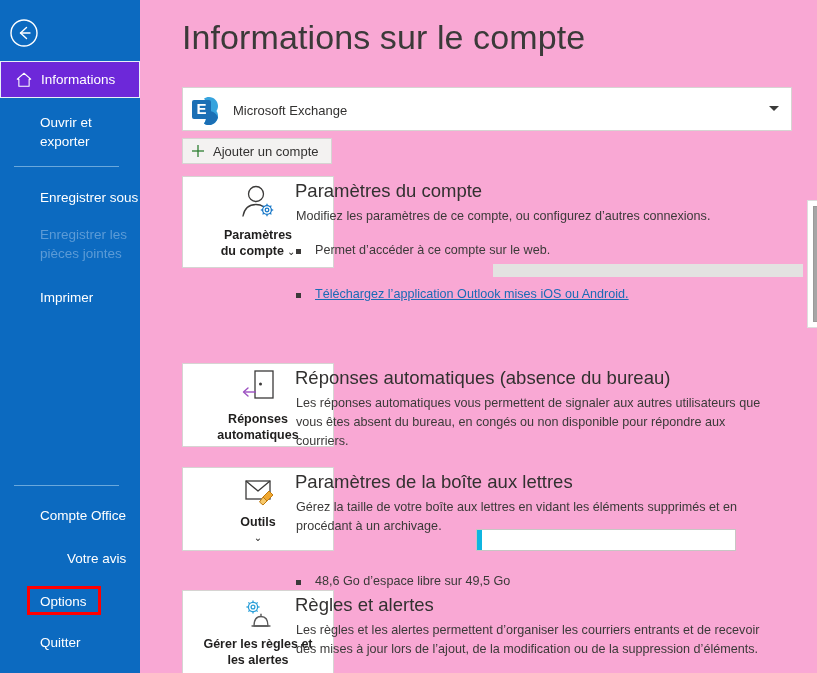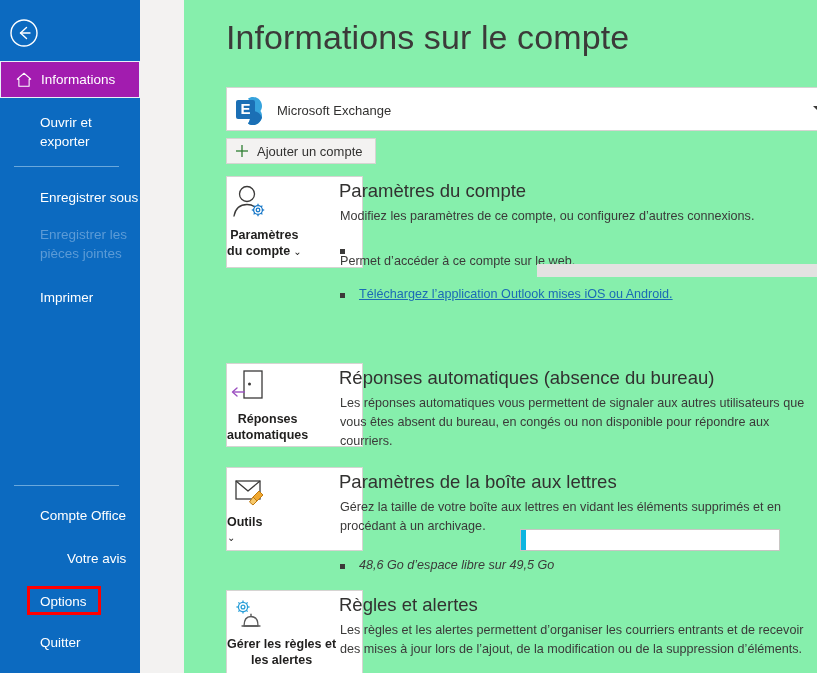--- a/index.html
+++ b/index.html
@@ -50,21 +50,21 @@
     font-size: 13.5px;
     cursor: pointer;
     display: flex;
     align-items: center;
   }
   .nav-item .nav-label {
     padding-left: 40px;
     line-height: 17px;
   }
   .nav-selected {
-    background: #a21caf;
+    background: #6d28d9;
     border: 1px solid #e8f0f8;
     top: 61px;
     height: 37px;
   }
   .nav-selected .home-icon {
     position: absolute;
     left: 14px;
     top: 9px;
     width: 18px;
     height: 18px;
@@ -89,23 +89,22 @@
     height: 29px;
     border: 3px solid #ff0000;
     box-sizing: border-box;
     pointer-events: none;
   }
 
   
   .main {
     flex: 1;
     position: relative;
-    background: #86efac;
+    background: #f9a8d4;
     overflow: hidden;
-    margin-left: 44px;
   }
   .page-title {
     position: absolute;
     left: 42px;
     top: 18px;
     font-size: 34px;
     font-weight: 300;
     color: #3b3a39;
     letter-spacing: 0.1px;
     white-space: nowrap;
@@ -172,27 +171,27 @@
 
   
   .row {
     position: absolute;
     left: 42px;
   }
   .tile {
     position: absolute;
     left: 0;
     top: 0;
-    width: 137px;
+    width: 152px;
     background: #ffffff;
     border: 1px solid #d6d4d2;
     box-sizing: border-box;
     display: flex;
     flex-direction: column;
-    align-items: flex-start;
+    align-items: center;
     justify-content: center;
     cursor: pointer;
     text-align: center;
   }
   .tile-icon {
     margin-bottom: 5px;
   }
   .tile-label {
     font-size: 12.5px;
     color: #201f1e;
@@ -397,21 +396,21 @@
         <div class="tile-label">
           <span>Paramètres</span><br>
           <span>du compte</span><span class="tile-caret">⌄</span>
         </div>
       </div>
     </div>
 
     <div class="section-head" style="top:180px;">Paramètres du compte</div>
     <div class="section-desc" style="top:207px;width:460px;">Modifiez les paramètres de ce compte, ou configurez d’autres connexions.</div>
 
-    <div class="bullet-row" style="top:243px;width:470px;flex-direction:column;">
+    <div class="bullet-row" style="top:243px;width:470px;">
       <span class="bullet-sq"></span>
       <span>Permet d’accéder à ce compte sur le web.</span>
     </div>
     <div class="redacted" style="left:353px;top:264px;width:310px;height:13px;"></div>
 
     <div class="bullet-row" style="top:287px;width:480px;">
       <span class="bullet-sq"></span>
       <span class="link">Téléchargez l’application Outlook mises iOS ou Android.</span>
     </div>
 
@@ -457,21 +456,21 @@
       </div>
     </div>
 
     <div class="section-head" style="top:471px;">Paramètres de la boîte aux lettres</div>
     <div class="section-desc" style="top:498px;width:470px;">Gérez la taille de votre boîte aux lettres en vidant les éléments supprimés et en procédant à un archivage.</div>
 
     <div class="prog-outer">
       <div class="prog-fill" id="prog-fill" style="width: 2%; background: rgb(15, 181, 224);"></div>
     </div>
 
-    <div class="bullet-row" style="top:558px;width:420px;font-style:italic;">
+    <div class="bullet-row" style="top:574px;width:420px;">
       <span class="bullet-sq"></span>
       <span>48,6 Go d’espace libre sur 49,5 Go</span>
     </div>
 
     <div class="row" style="top:590px;">
       <div class="tile" style="height:84px;">
         <svg class="tile-icon" width="42" height="34" viewBox="0 0 42 34">
           <g fill="none" stroke="#2b9fd8" stroke-width="1.3">
             <circle cx="16" cy="10" r="4.6"></circle>
             <circle cx="16" cy="10" r="1.9"></circle>

